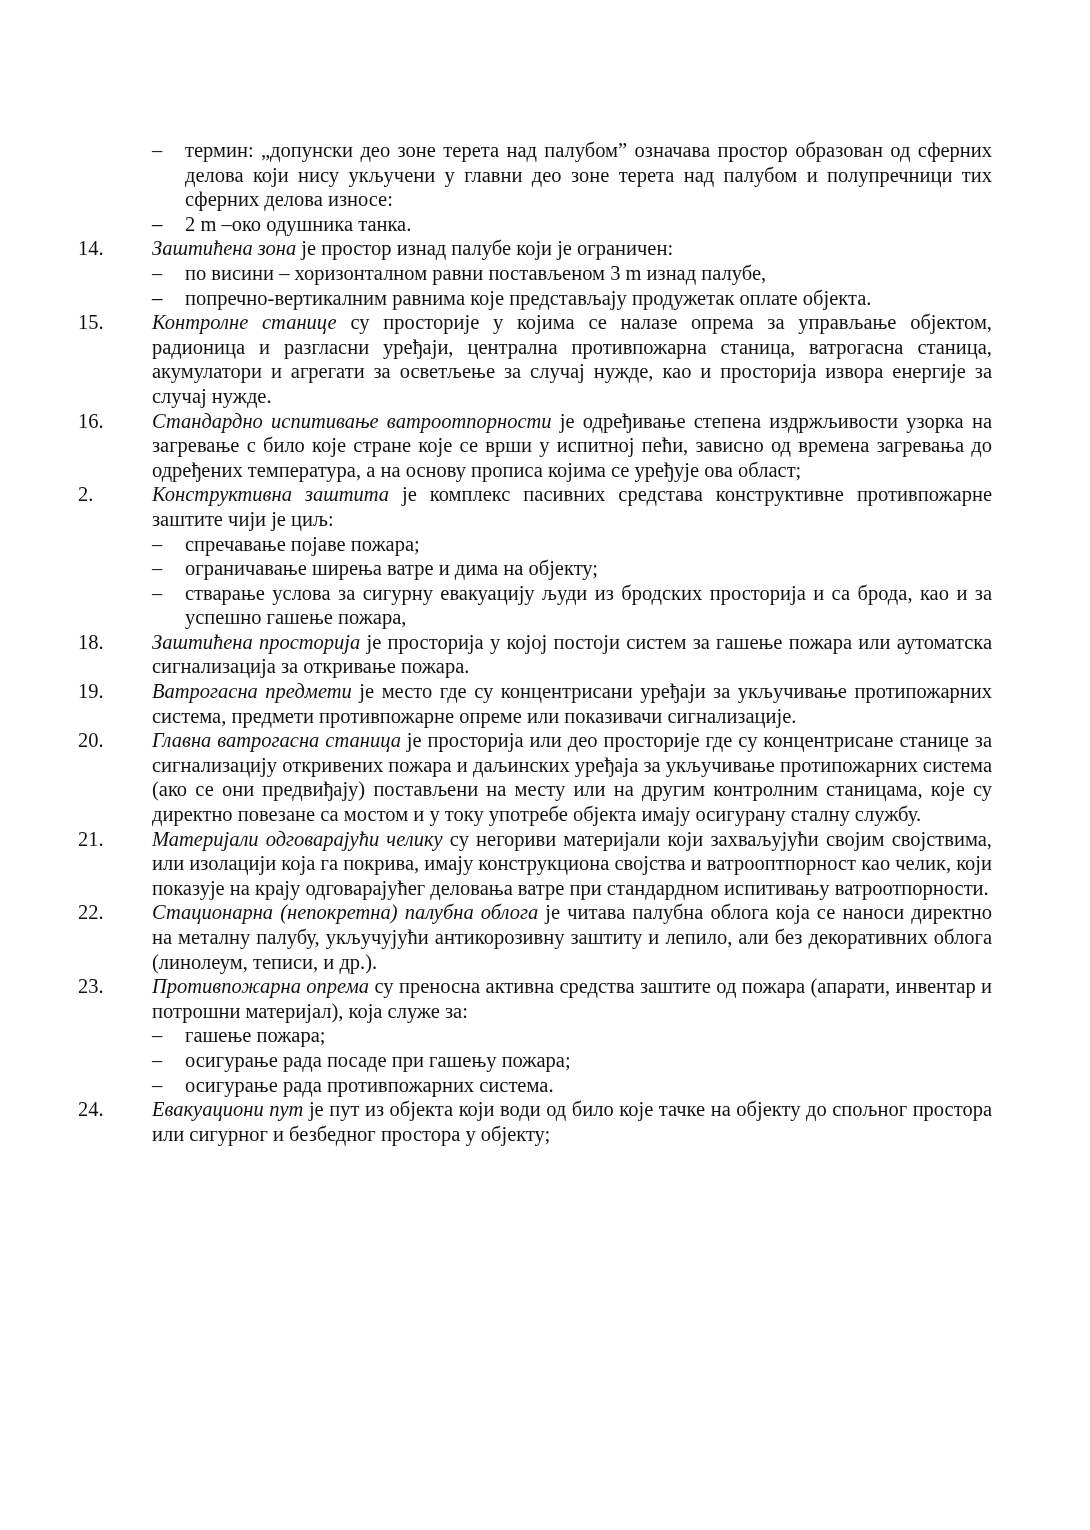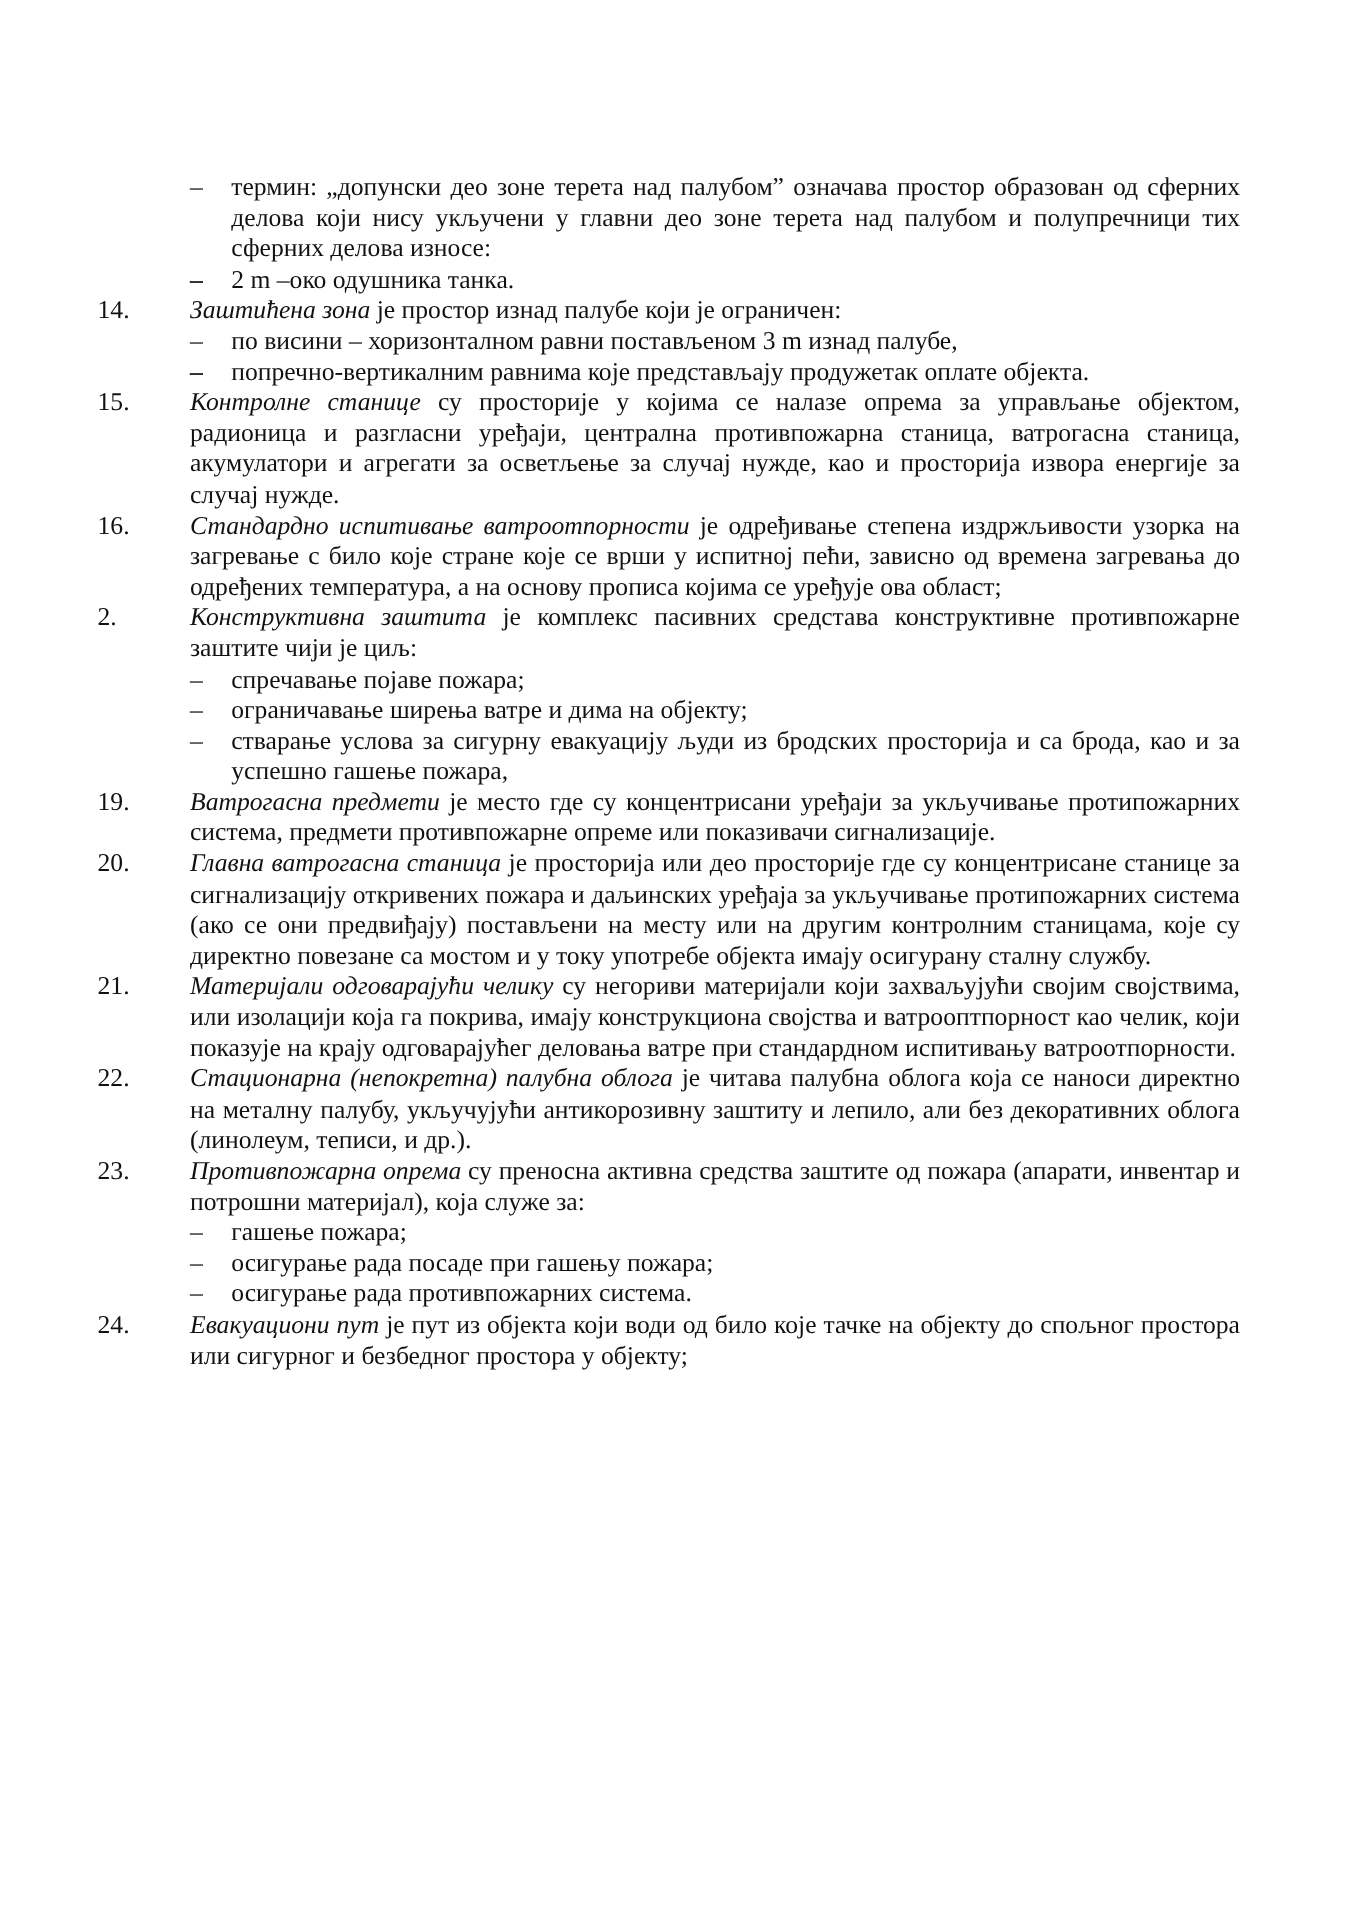--- a/index.html
+++ b/index.html
@@ -62,20 +62,24 @@
       <div class="num-item">
         <span class="num">2.</span>
         <div class="body"><span class="term">Конструктивна заштита</span><span> је комплекс пасивних средстава конструктивне противпожарне заштите чији је циљ:</span></div>
         <div class="sub">
           <div class="dash-item"><span class="dash">–</span><span>спречавање појаве пожара;</span></div>
           <div class="dash-item"><span class="dash">–</span><span>ограничавање ширења ватре и дима на објекту;</span></div>
           <div class="dash-item"><span class="dash">–</span><span>стварање услова за сигурну евакуацију људи из бродских просторија и са брода, као и за успешно гашење пожара,</span></div>
         </div>
       </div>
       <div class="num-item">
+        <span class="num">18.</span>
+        <div class="body"><span class="term">Заштићена просторија</span><span> је просторија у којој постоји систем за гашење пожара или аутоматска сигнализација за откривање пожара.</span></div>
+      </div>
+      <div class="num-item">
         <span class="num">19.</span>
         <div class="body"><span class="term">Ватрогасна предмети</span><span> је место где су концентрисани уређаји за укључивање протипожарних система, предмети противпожарне опреме или показивачи сигнализације.</span></div>
       </div>
       <div class="num-item">
         <span class="num">20.</span>
         <div class="body"><span class="term">Главна ватрогасна станица</span><span> је просторија или део просторије где су концентрисане станице за сигнализацију откривених пожара и даљинских уређаја за укључивање протипожарних система (ако се они предвиђају) постављени на месту или на другим контролним станицама, које су директно повезане са мостом и у току употребе објекта имају осигурану сталну службу.</span></div>
       </div>
       <div class="num-item">
         <span class="num">21.</span>
         <div class="body"><span class="term">Материјали одговарајући челику</span><span> су негориви материјали који захваљујући својим својствима, или изолацији која га покрива, имају конструкциона својства и ватрооптпорност као челик, који показује на крају одговарајућег деловања ватре при стандардном испитивању ватроотпорности.</span></div>

